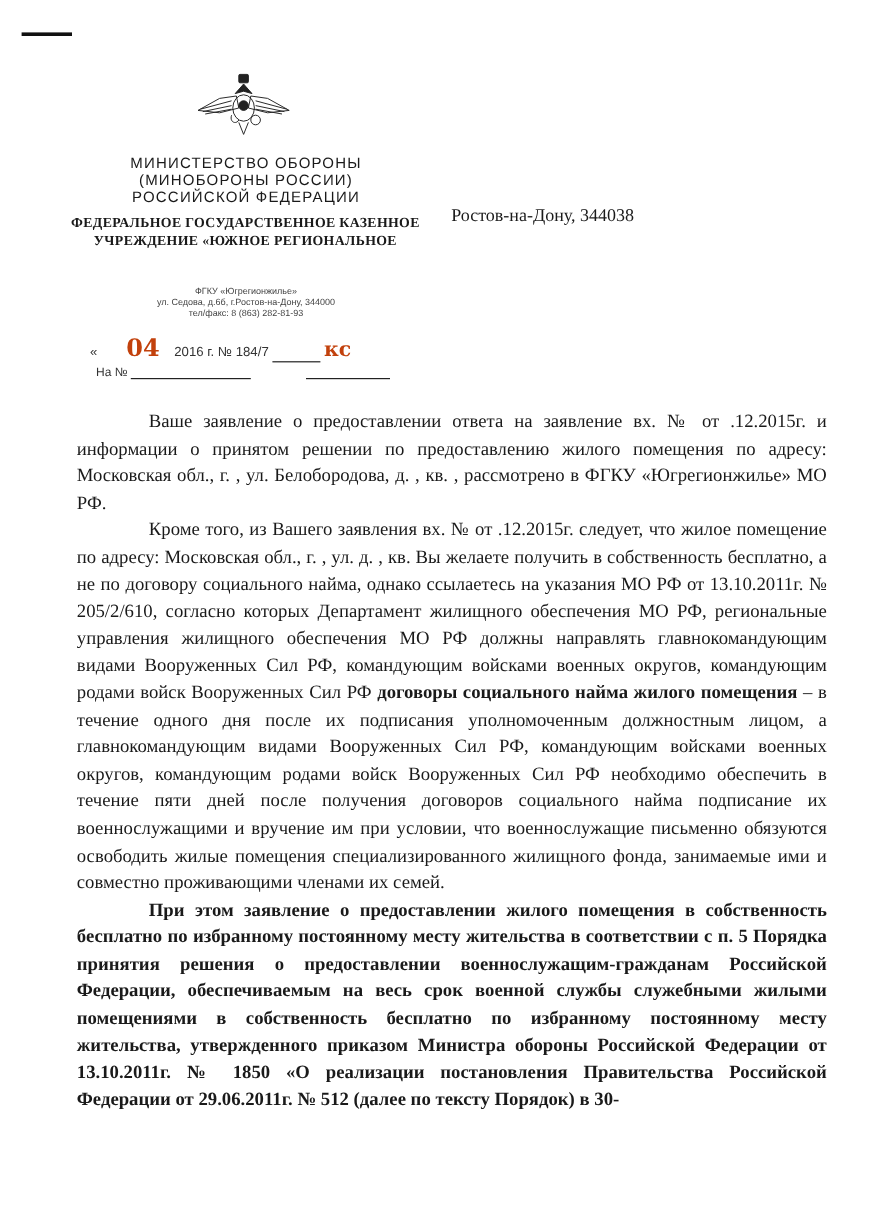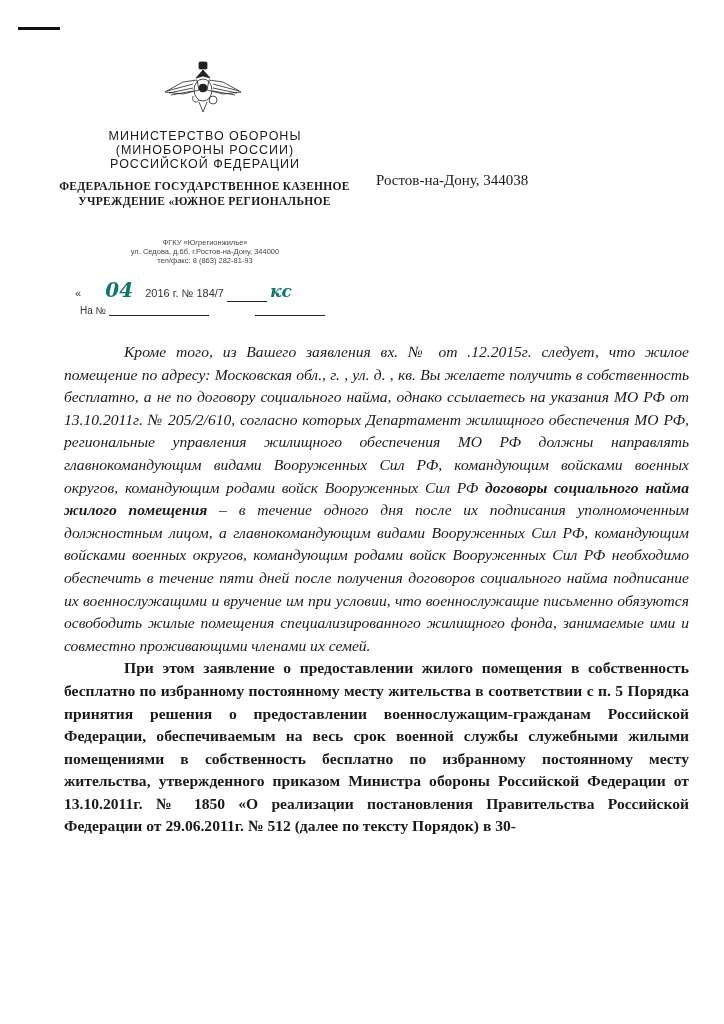--- a/index.html
+++ b/index.html
@@ -10,31 +10,31 @@
   .top-bar { position: absolute; left: 18px; top: 27px; width: 42px; height: 3px; background: #111; }
   .emblem { position: absolute; left: 163px; top: 60px; width: 80px; height: 55px; }
   .letterhead { position: absolute; left: 95px; top: 129px; width: 220px; text-align: center; }
   .ministry { font-size: 12.5px; letter-spacing: 1px; line-height: 14px; font-family: "Liberation Sans", sans-serif; }
   .agency { position: absolute; left: 52px; top: 179px; width: 305px; text-align: center;
     font-weight: bold; font-size: 11.5px; line-height: 15px; letter-spacing: 0.3px; }
   .contacts { position: absolute; left: 95px; top: 238px; width: 220px; text-align: center;
     font-size: 7.5px; line-height: 9px; color: #444; font-family: "Liberation Sans", sans-serif; }
   .date-line { position: absolute; left: 75px; top: 278px; width: 240px; font-size: 11px; color:#333;
     font-family: "Liberation Sans", sans-serif; white-space: nowrap; }
-  .hand { font-style: italic; font-weight: bold; font-size: 20px; color: #0f766e; font-family: "DejaVu Serif", serif; }
+  .hand { font-weight: bold; font-size: 20px; color: #c2410c; font-family: "DejaVu Serif", serif; }
   .ref-line { position: absolute; left: 80px; top: 305px; width: 250px; font-size: 10px; color:#333;
     font-family: "Liberation Sans", sans-serif; white-space: nowrap; }
   .uline { display:inline-block; border-bottom: 1px solid #222; height: 10px; vertical-align: bottom; }
   .city { position: absolute; left: 376px; top: 172px; font-size: 15px; }
   .body-text { position: absolute; left: 64px; top: 341px; width: 625px; font-size: 15.6px;
     line-height: 22.6px; text-align: justify; }
   .body-text p { margin: 0; }
   .ind1 { text-indent: 60px; }
   .ind2 { text-indent: 64px; }
-  .ind3 { text-indent: 60px; font-style: italic; }
+  .ind3 { text-indent: 60px; }
   .ind4 { text-indent: 60px; font-weight: bold; }
   .b { font-weight: bold; }
 </style>
 </head>
 <body>
 
 <div class="top-bar"></div>
 
 <svg class="emblem" viewBox="0 0 80 55">
   <g fill="#222" stroke="#222" stroke-width="0.8">
@@ -83,15 +83,16 @@
 <div class="ref-line">
   <span>На №</span>
   <span class="uline" style="width:100px"></span>
   <span style="display:inline-block;width:40px"></span>
   <span class="uline" style="width:70px"></span>
 </div>
 
 <div class="city">Ростов-на-Дону, 344038</div>
 
 <div class="body-text">
+  <p class="ind1">Ваше заявление о предоставлении ответа на заявление вх. №         от   .12.2015г. и информации о принятом решении по предоставлению жилого помещения по адресу: Московская обл., г.          , ул. Белобородова, д.   , кв.   , рассмотрено в ФГКУ «Югрегионжилье» МО РФ.</p>
   <p class="ind3"><span>Кроме того, из Вашего заявления вх. №          от   .12.2015г. следует, что жилое помещение по адресу: Московская обл., г.          , ул.                д.   , кв.     Вы желаете получить в собственность бесплатно, а не по договору социального найма, однако ссылаетесь на указания МО РФ от 13.10.2011г. № 205/2/610, согласно которых Департамент жилищного обеспечения МО РФ, региональные управления жилищного обеспечения МО РФ должны направлять главнокомандующим видами Вооруженных Сил РФ, командующим войсками военных округов, командующим родами войск Вооруженных Сил РФ </span><span class="b">договоры социального найма жилого помещения</span><span> – в течение одного дня после их подписания уполномоченным должностным лицом, а главнокомандующим видами Вооруженных Сил РФ, командующим войсками военных округов, командующим родами войск Вооруженных Сил РФ необходимо обеспечить в течение пяти дней после получения договоров социального найма подписание их военнослужащими и вручение им при условии, что военнослужащие письменно обязуются освободить жилые помещения специализированного жилищного фонда, занимаемые ими и совместно проживающими членами их семей.</span></p>
   <p class="ind4">При этом заявление о предоставлении жилого помещения в собственность бесплатно по избранному постоянному месту жительства в соответствии с п. 5 Порядка принятия решения о предоставлении военнослужащим-гражданам Российской Федерации, обеспечиваемым на весь срок военной службы служебными жилыми помещениями в собственность бесплатно по избранному постоянному месту жительства, утвержденного приказом Министра обороны Российской Федерации от 13.10.2011г. № 1850 «О реализации постановления Правительства Российской Федерации от 29.06.2011г. № 512 (далее по тексту Порядок) в 30-</p>
 </div>
 
 </body></html>

